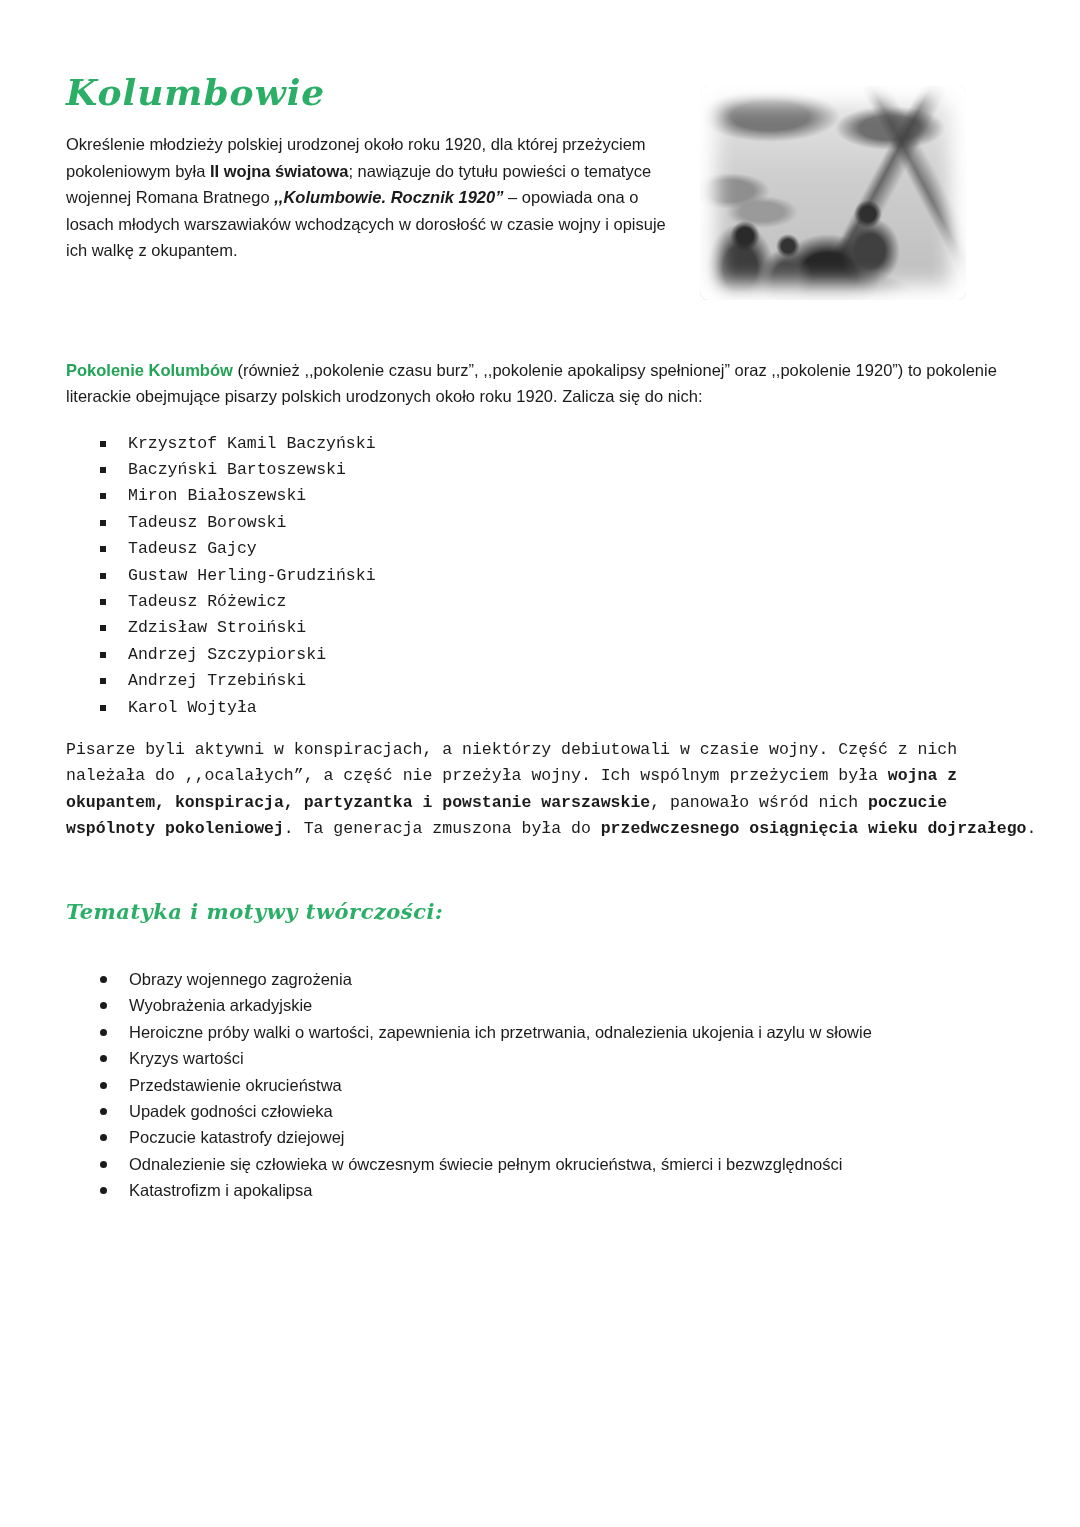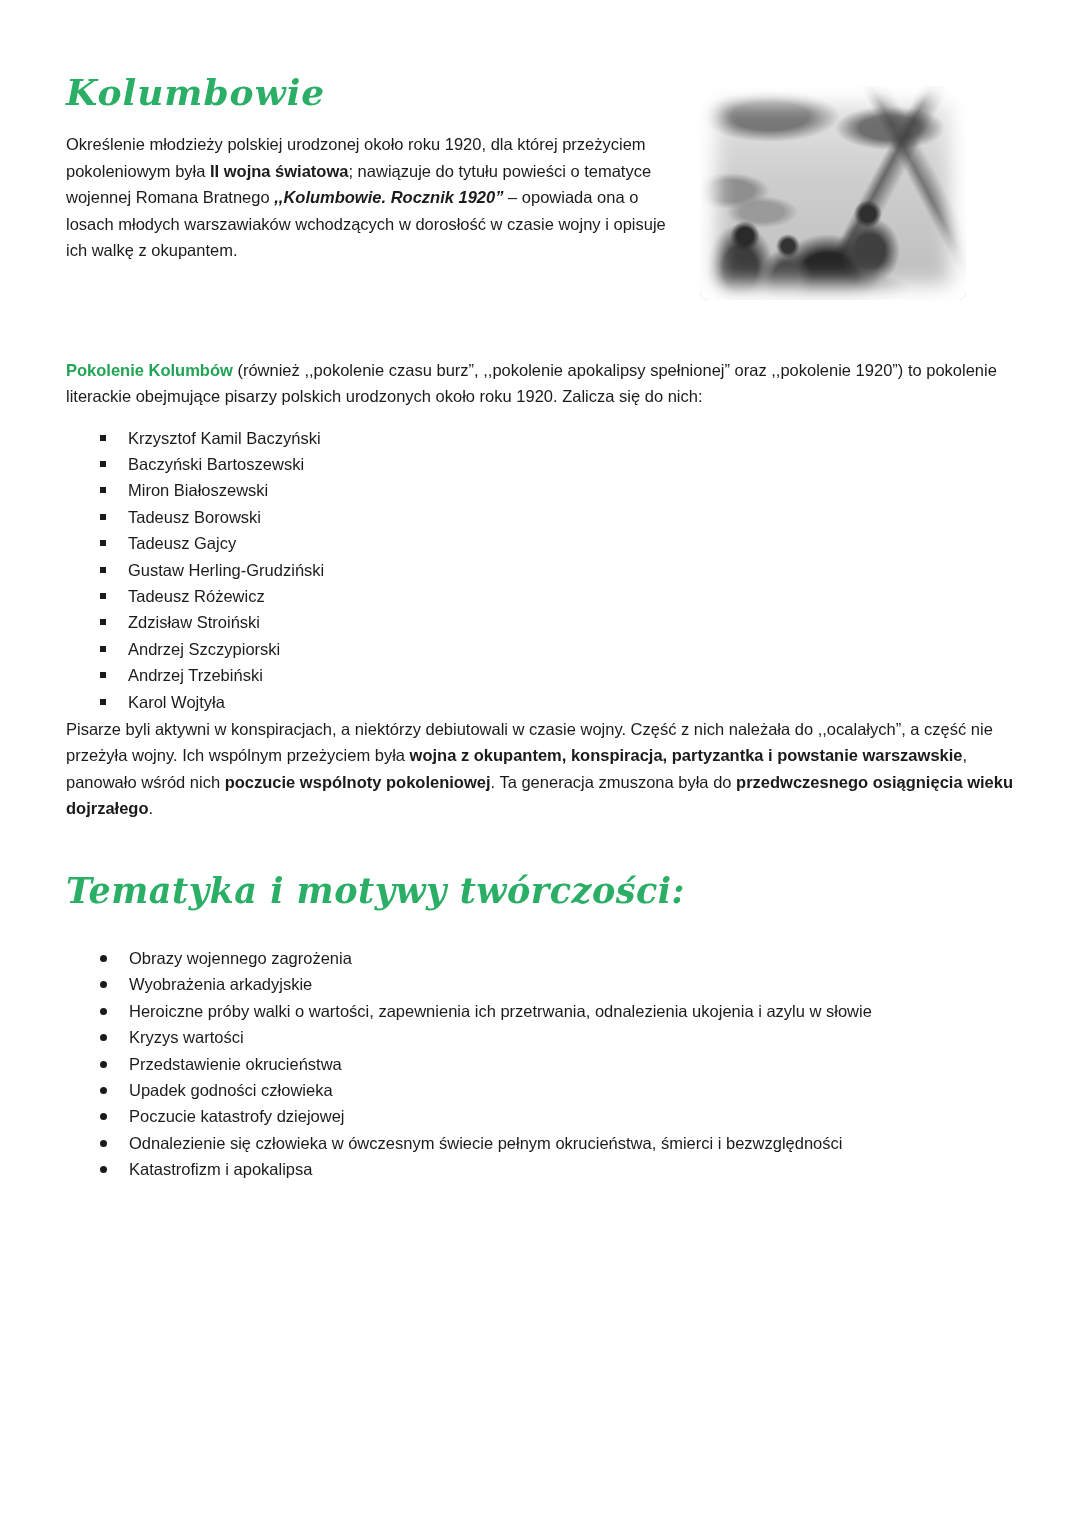--- a/index.html
+++ b/index.html
@@ -27,43 +27,43 @@
     font-size: 36px;
     line-height: 44px;
     letter-spacing: 1px;
     color: #2bae66;
   }
   .section-title {
     margin: 51px 0 0 0;
     font-family: "DejaVu Serif", serif;
     font-style: italic;
     font-weight: 700;
-    font-size: 35px;
+    font-size: 21px;
     line-height: 36px;
     letter-spacing: 0.5px;
     color: #2bae66;
   }
 
   
   p.para { margin: 0; }
   p.intro { margin-top: 17px; width: 600px; }
   p.p2    { margin-top: 93px; }
-  p.p3    { margin-top: 1px; }
+  p.p3    { margin-top: 16px; font-family: Liberation Mono, monospace; }
 
   .b { font-weight: 700; text-align: right; }
   .i { font-style: italic; }
   .g { color: #21a455; }
 
   
   ul.doc-list {
     list-style: none;
     margin: 0;
     padding: 0 0 0 34px;
   }
-  ul.doc-list.squares { margin-top: 15px; }
+  ul.doc-list.squares { margin-top: 21px; font-family: Liberation Mono, monospace; }
   ul.doc-list.dots    { margin-top: 36px; }
   ul.doc-list li {
     display: flex;
     align-items: flex-start;
     line-height: 26.4px;
   }
   ul.doc-list .bullet {
     flex: 0 0 auto;
     margin: 10px 22px 0 0;
     background: #1b1b1b;

